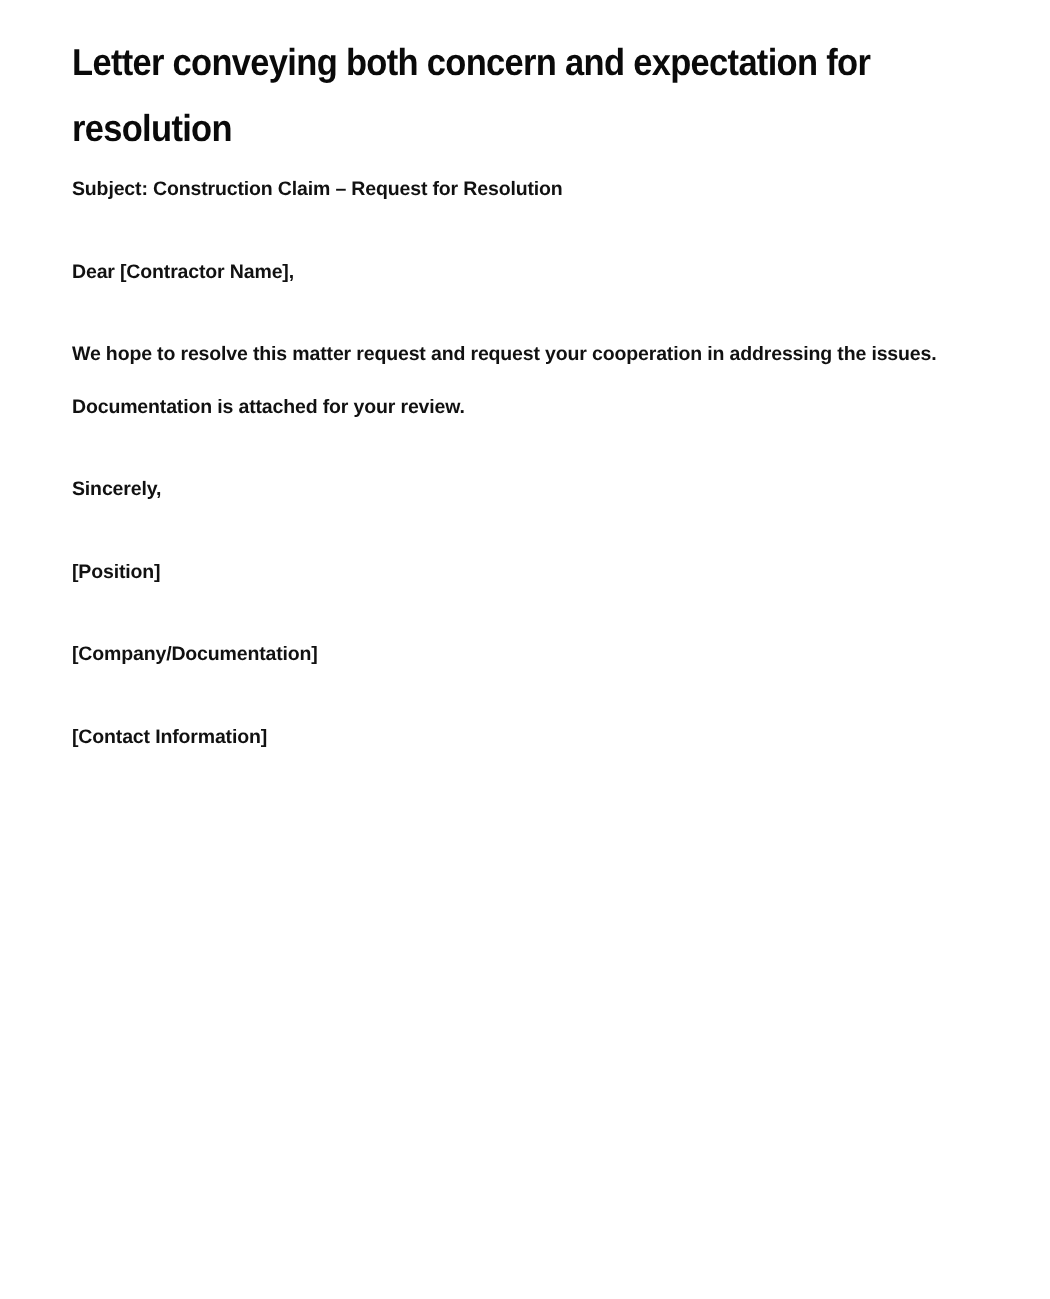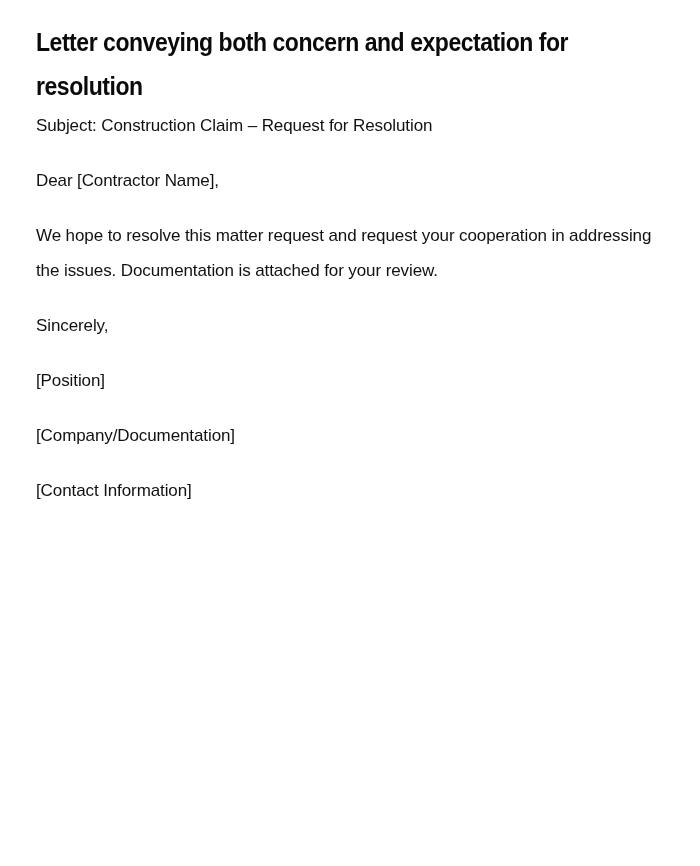--- a/index.html
+++ b/index.html
@@ -1,19 +1,19 @@
 <!DOCTYPE html>
 <html><head>
 <meta charset="utf-8">
 <style>
   html, body { margin: 0; padding: 0; background: #ffffff; }
   body { width: 700px; height: 866px; overflow: hidden; font-family: "Liberation Sans", sans-serif; color: #111111; }
-  .page { padding: 20px 40px 0 36px; }
+  .page { padding: 20px 40px 0 48px; }
   h1 { font-family: "Liberation Sans", sans-serif; font-weight: bold; font-size: 25px; line-height: 44px; margin: 0 0 0 0; letter-spacing: -0.5px; color: #0a0a0a; transform: scaleX(0.92); transform-origin: left; width: 680px; }
-  p { font-size: 17px; line-height: 35px; margin: 0 0 20px 0; letter-spacing: -0.1px; }
+  p { font-size: 13px; line-height: 35px; margin: 0 0 20px 0; letter-spacing: -0.1px; font-weight: bold; }
   .subject { margin-top: 0; margin-bottom: 20px; line-height: 35px; }
 </style>
 </head>
 <body>
 
 <div class="page">
   <h1>Letter conveying both concern and expectation for resolution</h1>
   <p class="subject">Subject: Construction Claim – Request for Resolution</p>
   <p>Dear [Contractor Name],</p>
   <p>We hope to resolve this matter request and request your cooperation in addressing the issues. Documentation is attached for your review.</p>

